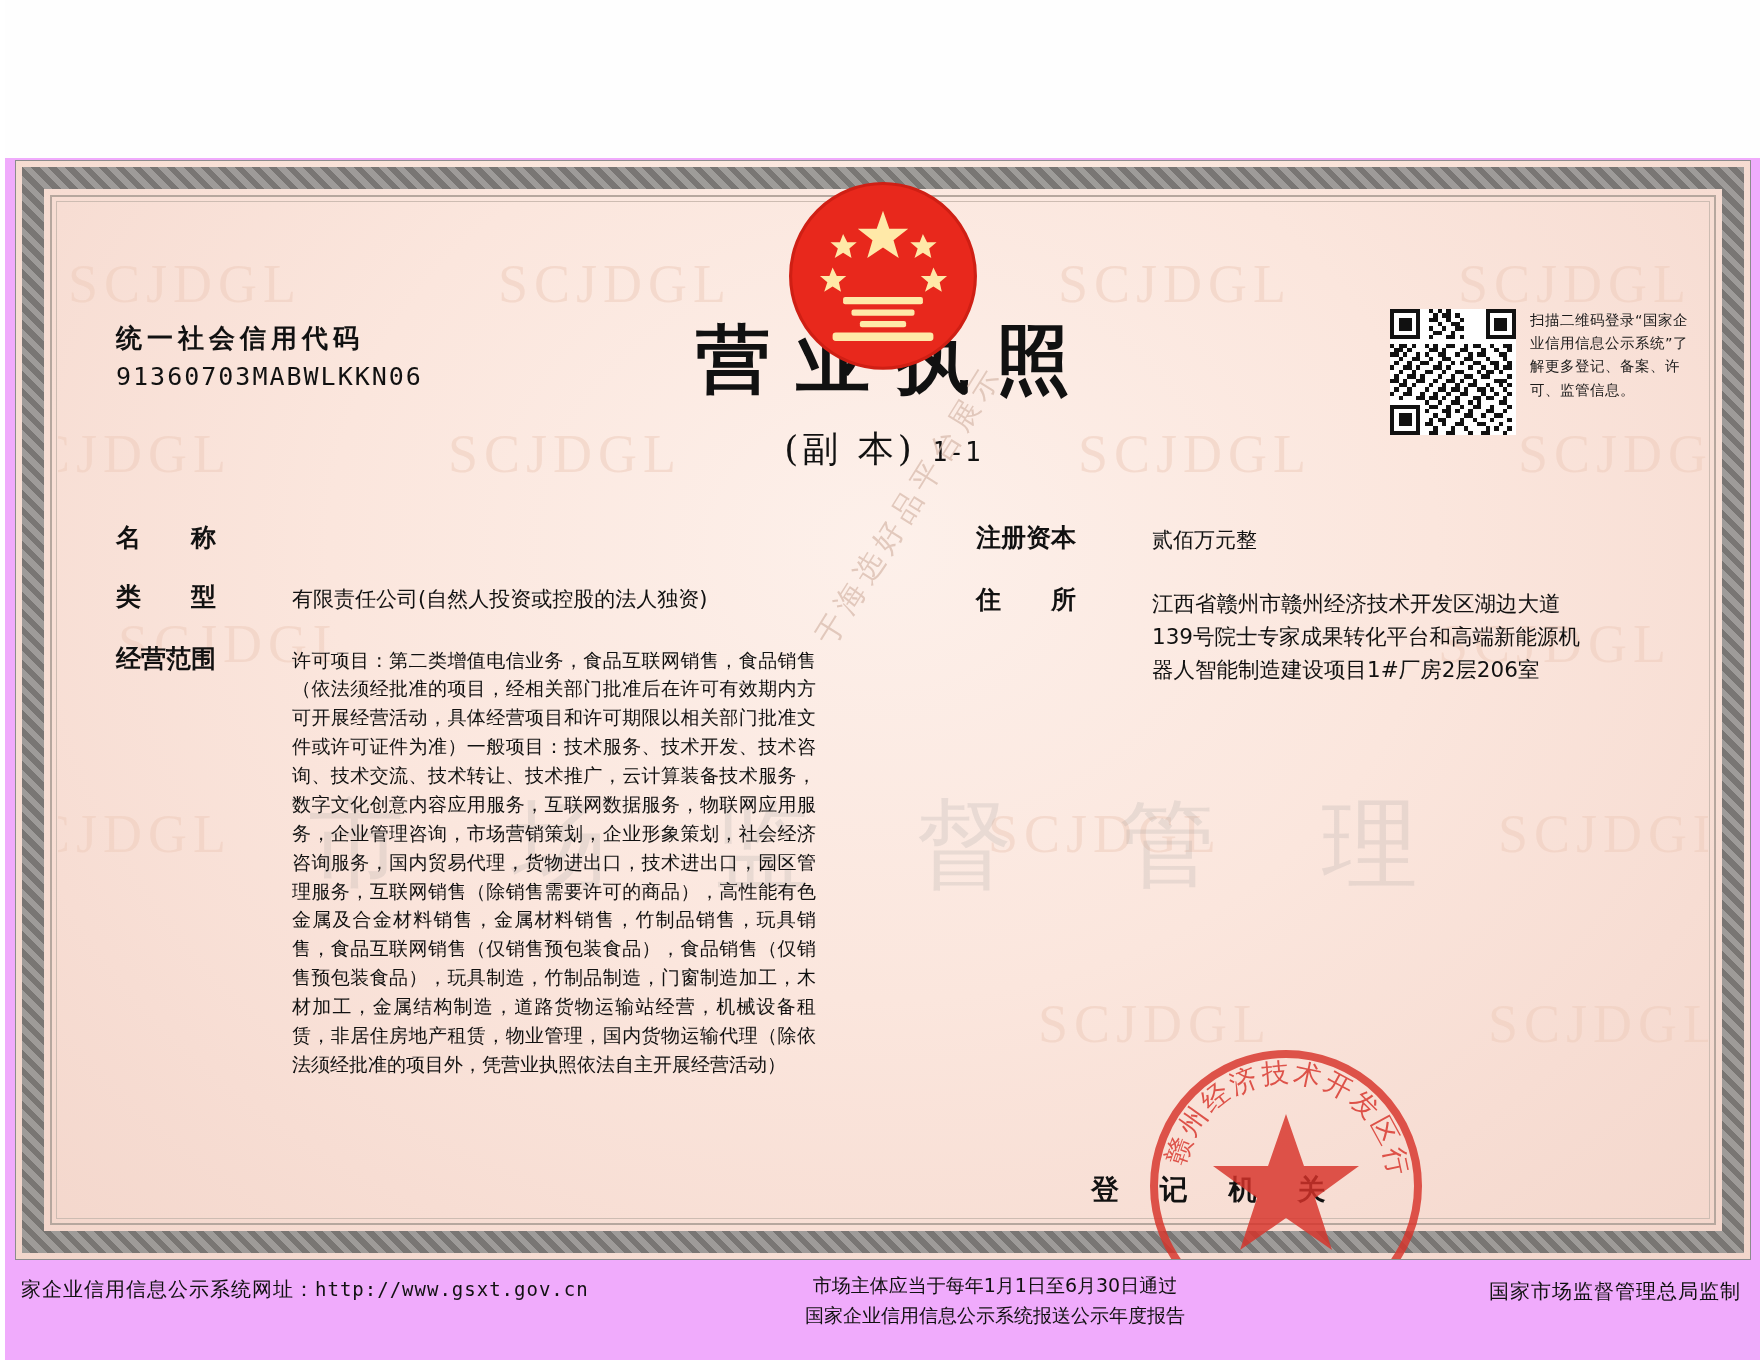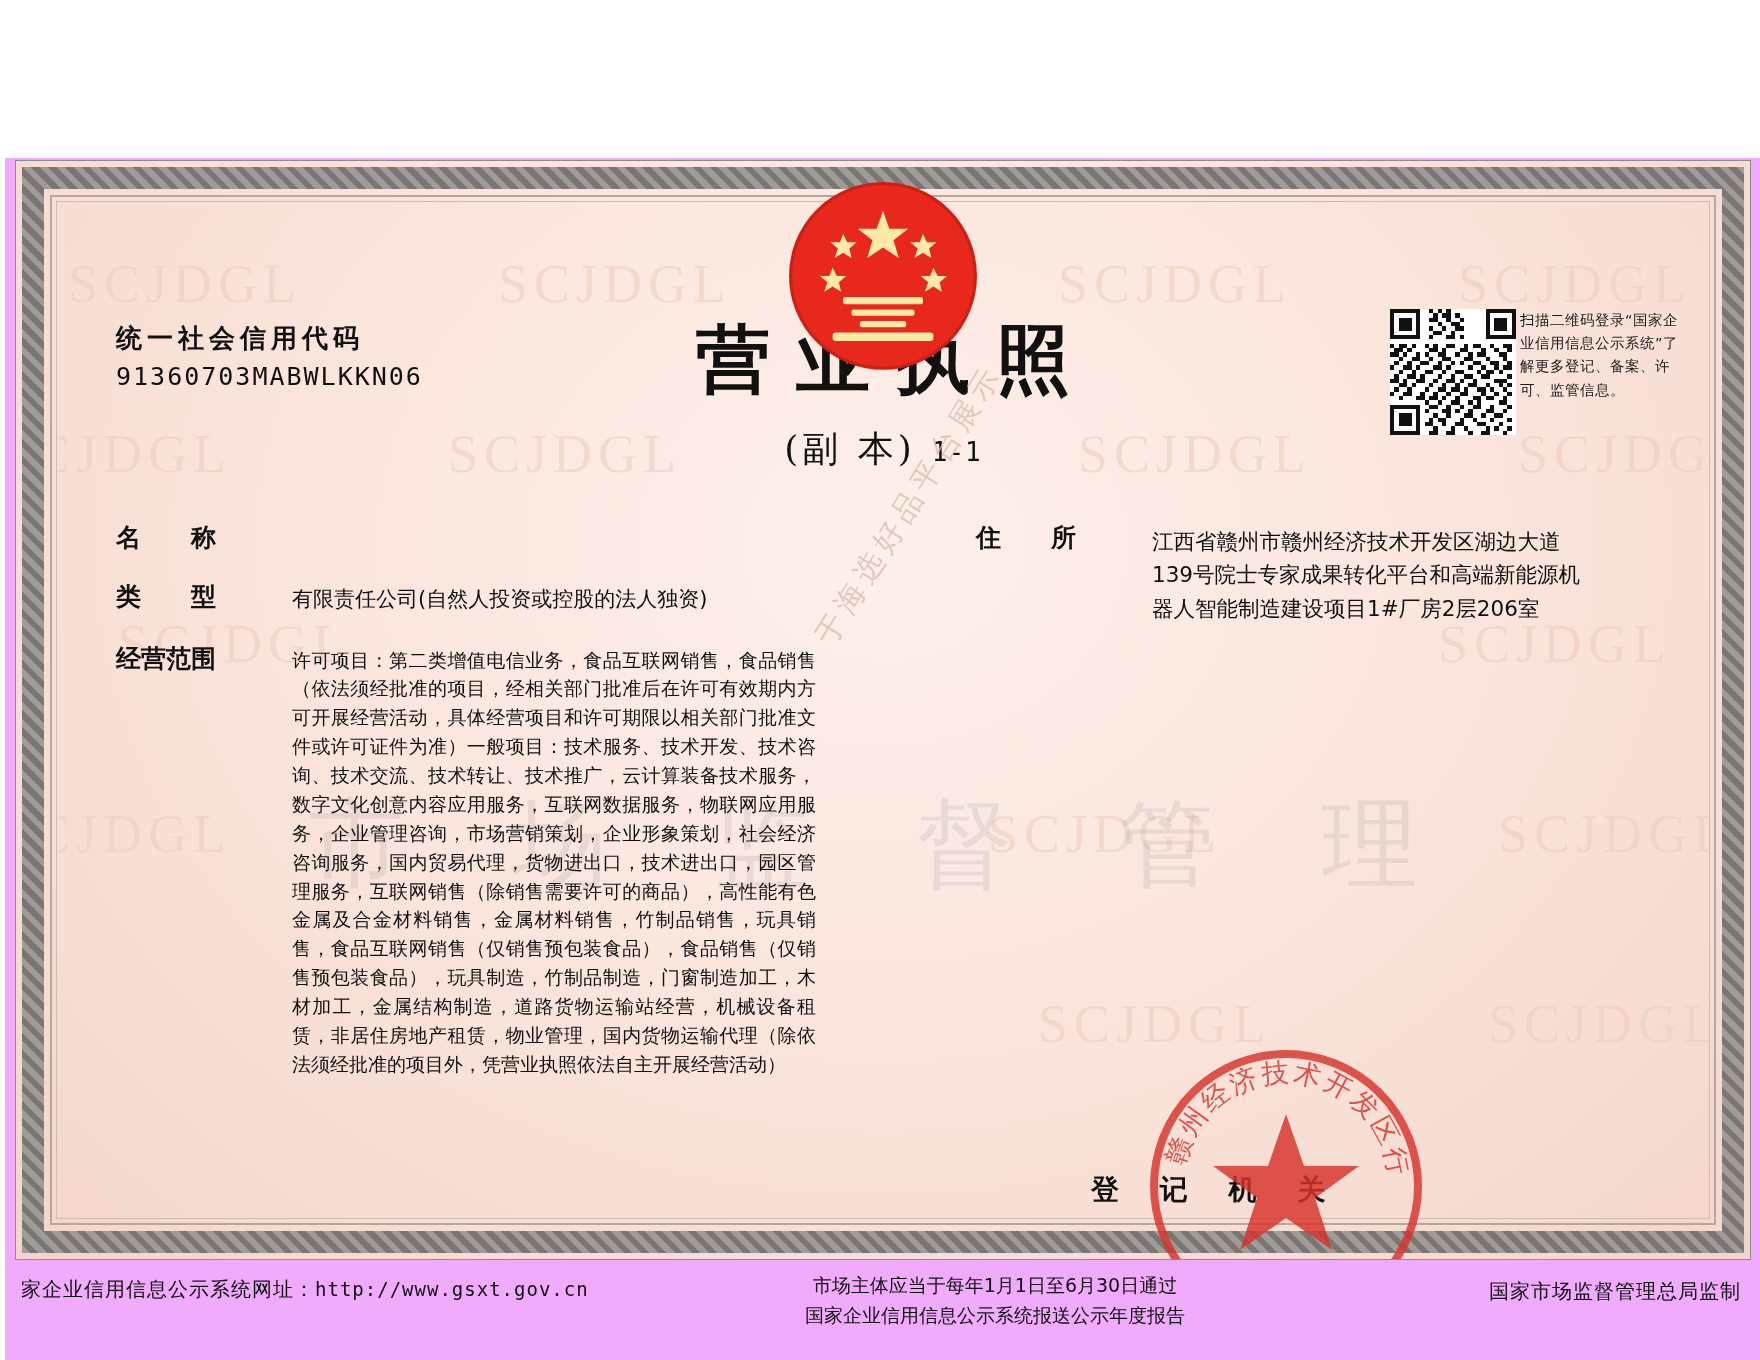--- a/index.html
+++ b/index.html
@@ -156,21 +156,21 @@
     font-family: "DejaVu Sans Mono", monospace;
   }
 
   
   #qr-block {
     position: absolute;
     right: 60px;
     top: 148px;
     width: 300px;
     display: flex;
-    gap: 4px;
+    gap: 14px;
     z-index: 5;
   }
   #qr-code {
     width: 126px;
     height: 126px;
     background: #fff;
     flex: none;
   }
   #qr-text {
     font-size: 14.5px;
@@ -603,20 +603,24 @@
         <div class="fvalue">有限责任公司(自然人投资或控股的法人独资)</div>
       </div>
       <div class="row" id="scope-row">
         <div class="flabel">经营范围</div>
         <div id="scope-value">许可项目：第二类增值电信业务，食品互联网销售，食品销售（依法须经批准的项目，经相关部门批准后在许可有效期内方可开展经营活动，具体经营项目和许可期限以相关部门批准文件或许可证件为准）一般项目：技术服务、技术开发、技术咨询、技术交流、技术转让、技术推广，云计算装备技术服务，数字文化创意内容应用服务，互联网数据服务，物联网应用服务，企业管理咨询，市场营销策划，企业形象策划，社会经济咨询服务，国内贸易代理，货物进出口，技术进出口，园区管理服务，互联网销售（除销售需要许可的商品），高性能有色金属及合金材料销售，金属材料销售，竹制品销售，玩具销售，食品互联网销售（仅销售预包装食品），食品销售（仅销售预包装食品），玩具制造，竹制品制造，门窗制造加工，木材加工，金属结构制造，道路货物运输站经营，机械设备租赁，非居住房地产租赁，物业管理，国内货物运输代理（除依法须经批准的项目外，凭营业执照依法自主开展经营活动）</div>
       </div>
     </div>
 
     <div id="fields-right">
       <div class="row">
+        <div class="flabel">注册资本</div>
+        <div class="fvalue">贰佰万元整</div>
+      </div>
+      <div class="row">
         <div class="flabel">住　　所</div>
         <div class="fvalue addr" style="width:560px;">江西省赣州市赣州经济技术开发区湖边大道139号院士专家成果转化平台和高端新能源机器人智能制造建设项目1#厂房2层206室</div>
       </div>
     </div>
 
     <div id="registry">登 记 机 关</div>
 
     <svg id="seal" viewBox="0 0 300 300">
       <circle cx="150" cy="150" r="132" fill="none" stroke="#d8332a" stroke-width="8"></circle>
       <polygon fill="#d8332a" points="150,78 168,130 223,130 179,162 196,214 150,182 104,214 121,162 77,130 132,130"></polygon>

